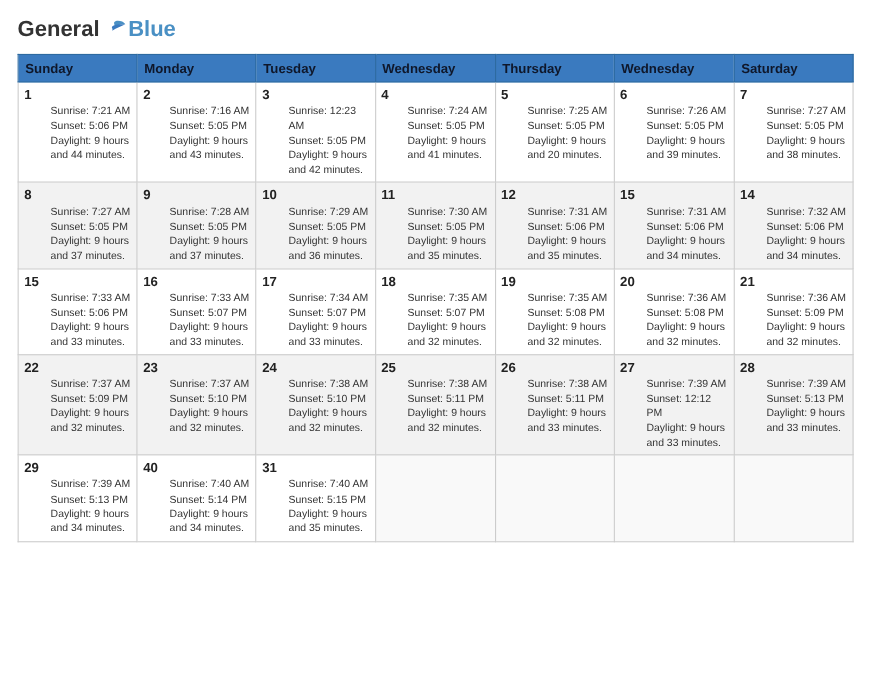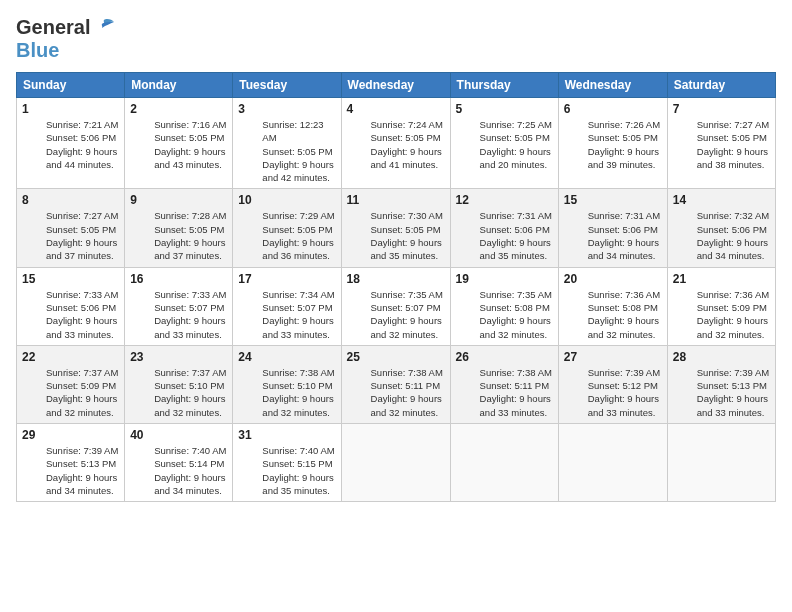--- a/index.html
+++ b/index.html
@@ -38,21 +38,21 @@
       font-size: 14px;
       color: #555;
     }
     .calendar {
       width: 100%;
       border-collapse: collapse;
       font-size: 10px;
     }
     .calendar thead tr th {
       background-color: #3a7abf;
-      color: #ffffff;
+      color: #0f172a;
       text-align: left;
       padding: 5px 6px;
       font-size: 12px;
       font-weight: bold;
       border: 1px solid #2d6aa0;
     }
     .calendar tbody tr td {
       border: 1px solid #ccc;
       padding: 4px 5px;
       vertical-align: top;
@@ -79,21 +79,21 @@
     .empty-cell {
       background: #f9f9f9 !important;
     }
   </style>
 </head>
 <body>
 
 <div class="container">
   <div class="header">
     <div class="logo-wrapper">
-    <div style="display:flex;flex-direction:column;align-items:flex-start;">
+    <div style="display:flex;flex-direction:row;align-items:flex-end;">
       <div style="display:flex;align-items:center;gap:2px;">
         <span style="font-size:20px;font-weight:bold;color:#333;">General</span>
         <svg width="24" height="20" viewBox="0 0 24 20">
           <path d="M12 2 C14 0, 20 1, 22 4 C18 3, 15 5, 12 8 C13 5, 11 3, 12 2Z" fill="#4a90c4"></path>
           <path d="M10 6 C12 4, 18 4, 22 4 C18 6, 14 7, 10 10 C11 8, 9 7, 10 6Z" fill="#3a7abf"></path>
         </svg>
       </div>
       <span style="font-size:20px;font-weight:bold;color:#4a90c4;">Blue</span>
     </div>
   </div>
@@ -328,21 +328,21 @@
           <div class="day-info">
             <span>Sunrise: 7:38 AM</span><br>
             <span>Sunset: 5:11 PM</span><br>
             <span>Daylight: 9 hours and 33 minutes.</span>
           </div>
         </td>
           <td>
           <span class="day-num">27</span>
           <div class="day-info">
             <span>Sunrise: 7:39 AM</span><br>
-            <span>Sunset: 5:12 PM</span><br>
+            <span>Sunset: 12:12 PM</span><br>
             <span>Daylight: 9 hours and 33 minutes.</span>
           </div>
         </td>
           <td>
           <span class="day-num">28</span>
           <div class="day-info">
             <span>Sunrise: 7:39 AM</span><br>
             <span>Sunset: 5:13 PM</span><br>
             <span>Daylight: 9 hours and 33 minutes.</span>
           </div>

